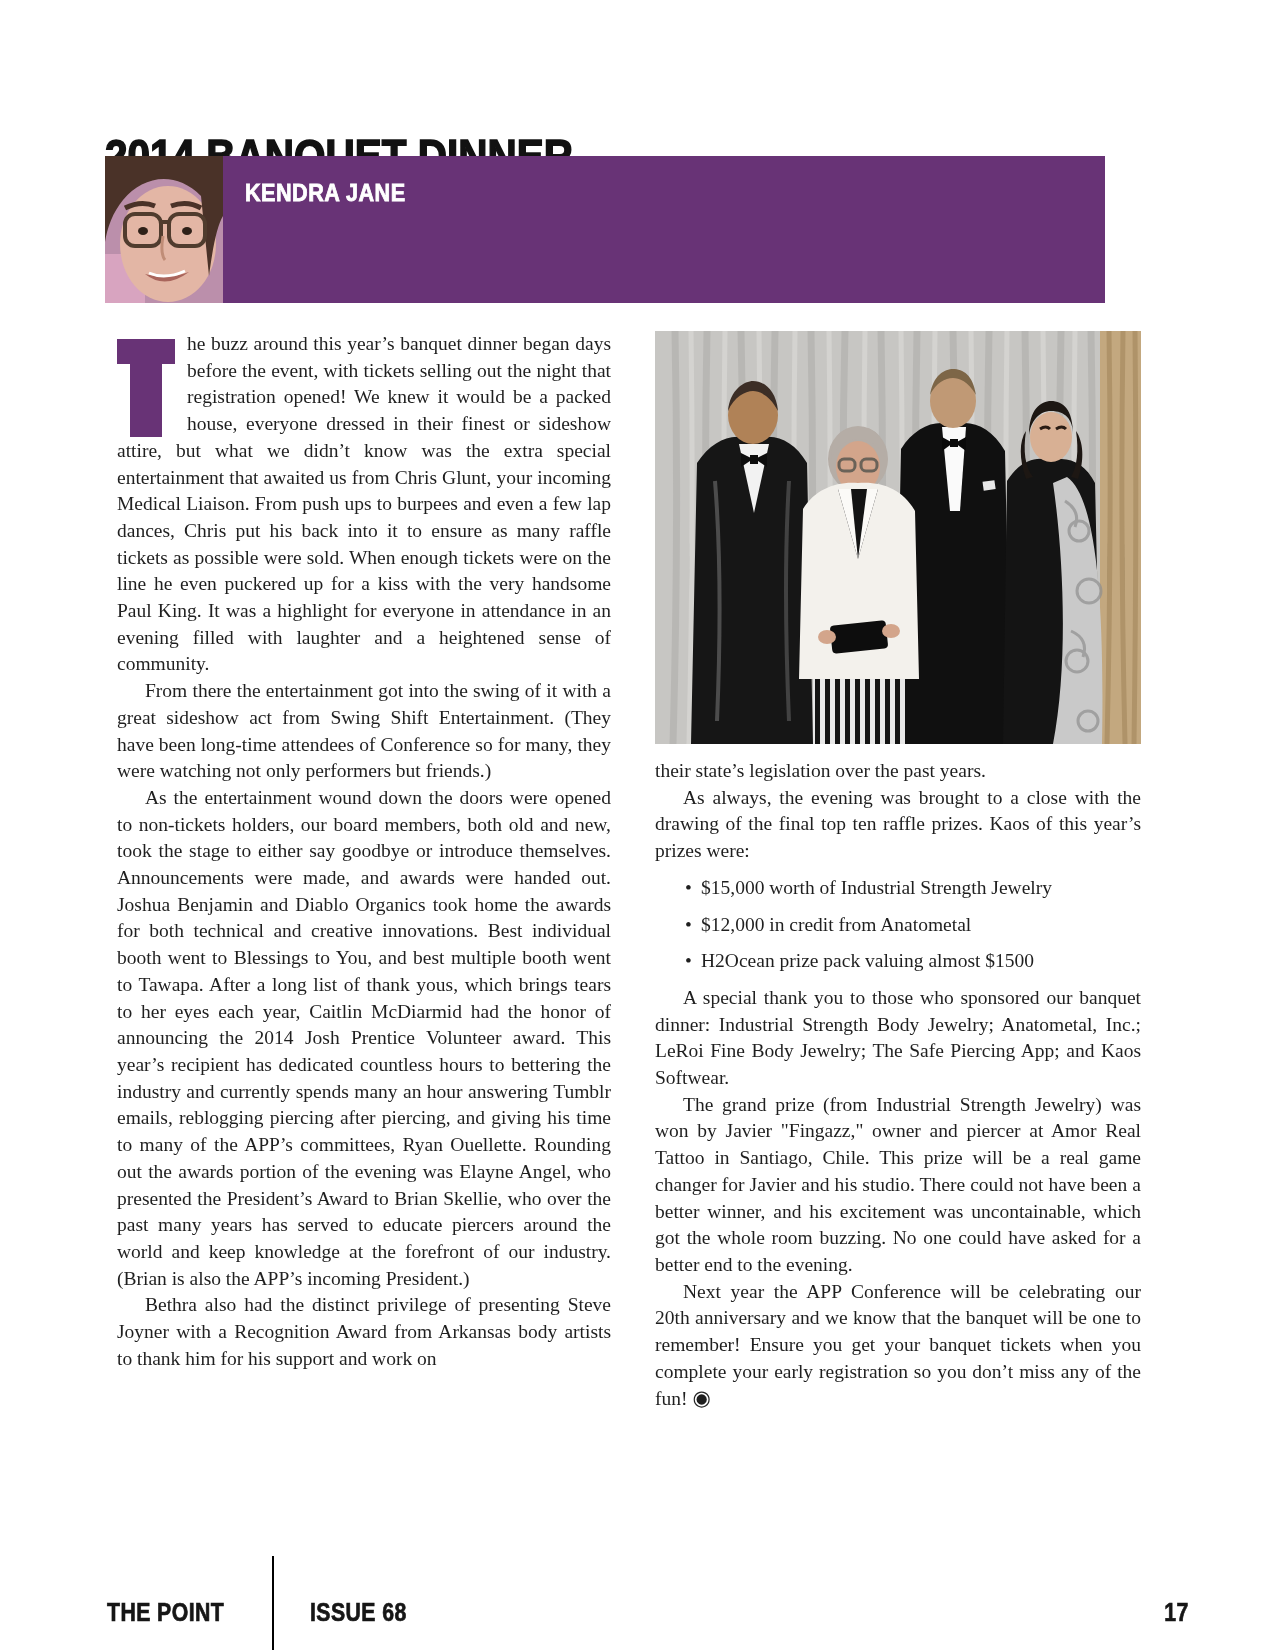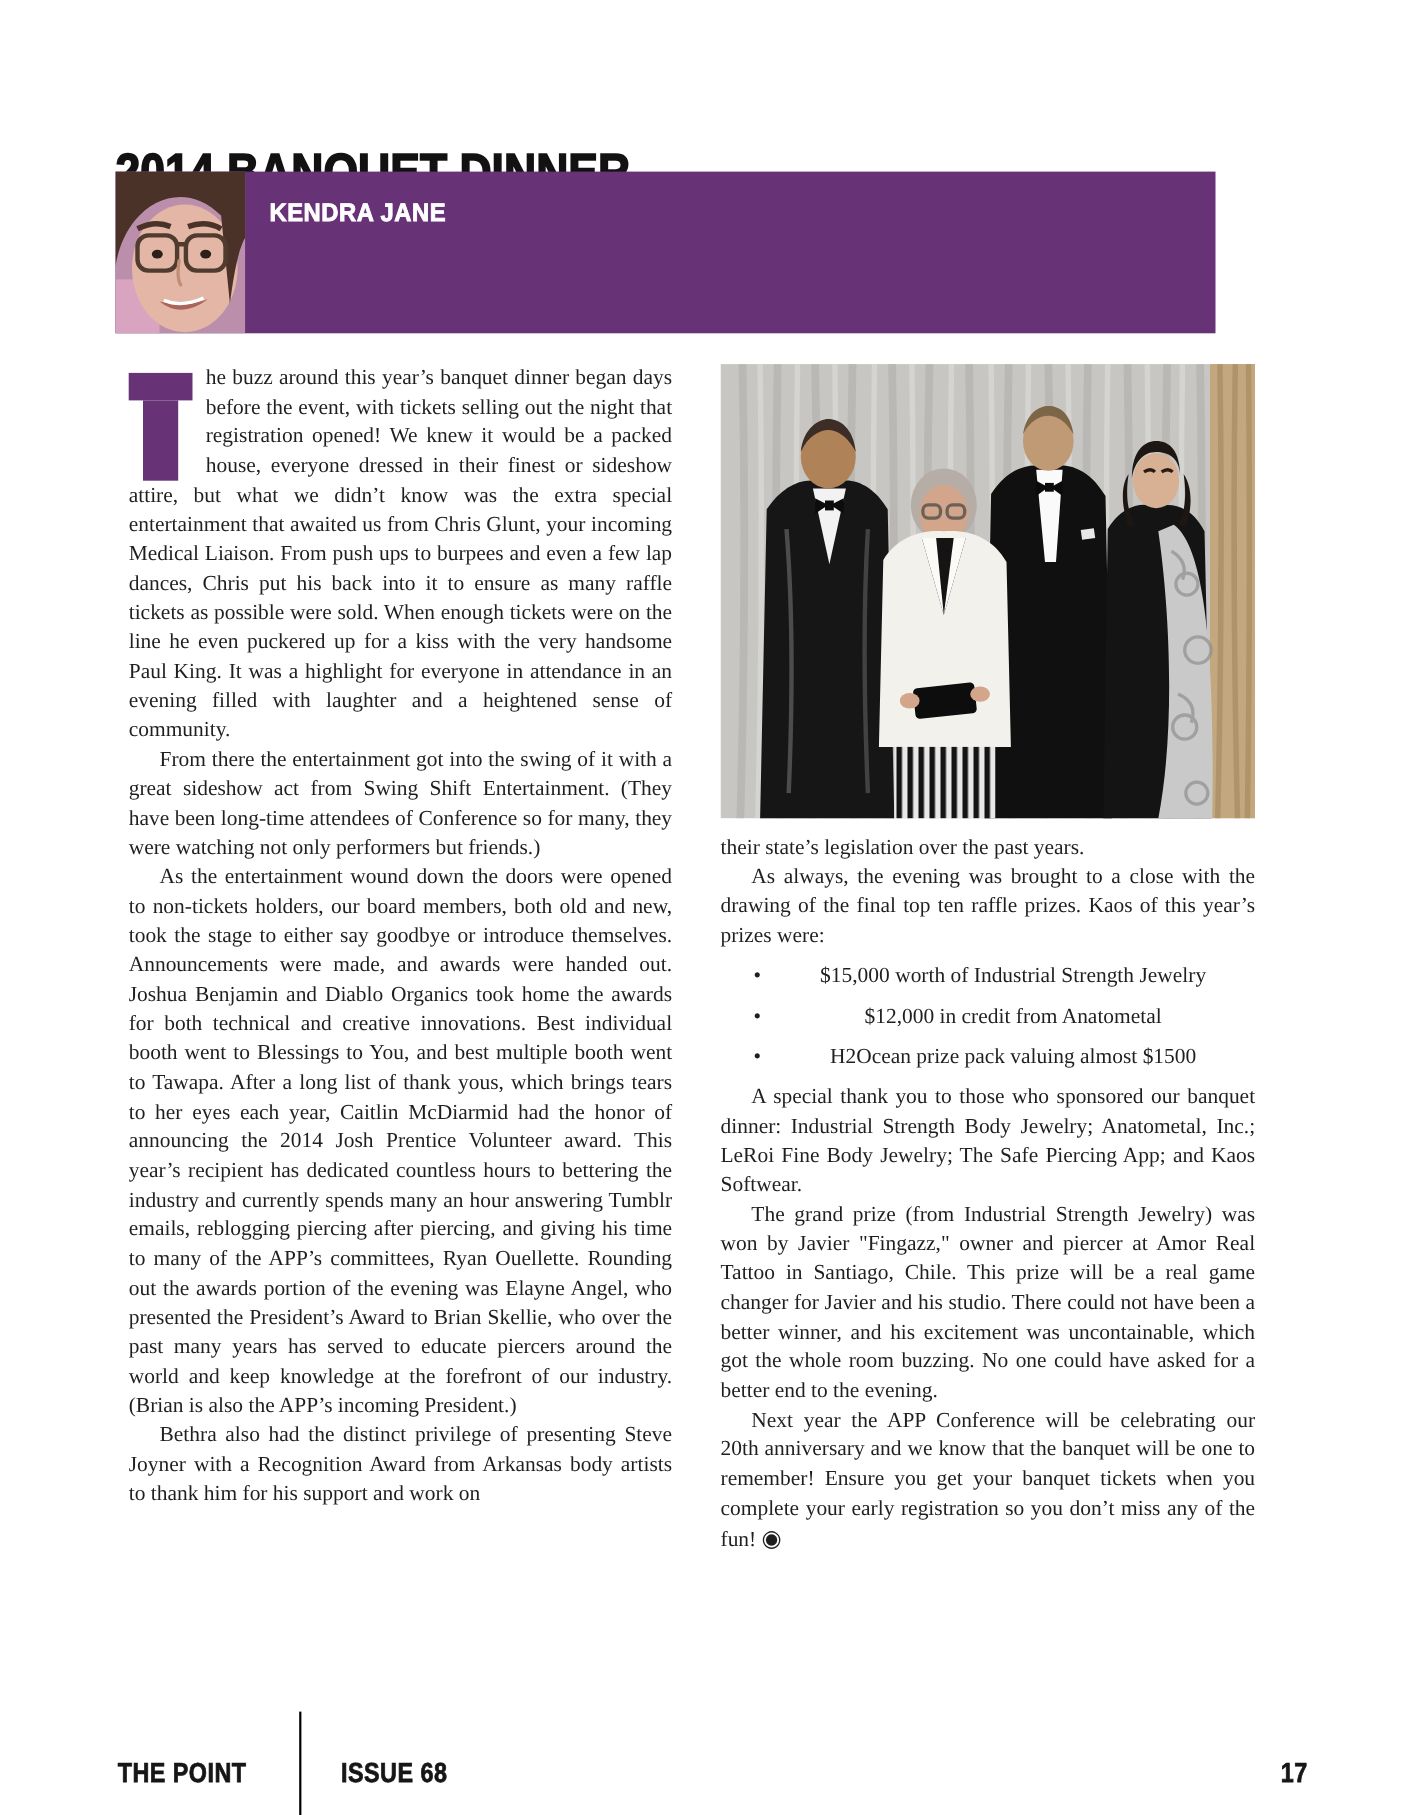--- a/index.html
+++ b/index.html
@@ -34,21 +34,21 @@
   .col p.ind{text-indent:28px;}
   
   .dropcap{float:left;position:relative;width:58px;height:98px;margin:8px 12px 0 0;}
   .dc-bar{position:absolute;left:0;top:0;width:58px;height:25px;background:#683376;}
   .dc-stem{position:absolute;left:13px;top:25px;width:32px;height:73px;background:#683376;}
   
   .photo{width:486px;height:413px;margin:0 0 14px 0;}
   .photo svg{display:block;}
   
   ul.prizes{list-style:none;margin:8px 0 6px 30px;padding:0;}
-  ul.prizes li{position:relative;padding-left:16px;margin:10px 0;text-align:center;}
+  ul.prizes li{position:relative;padding-left:16px;margin:10px 0;text-align:left;}
   ul.prizes li::before{content:"\2022";position:absolute;left:0;top:0;}
   .endmark{font-size:21px;}
   
   .footer-brand,.footer-issue,.footer-page{
     position:absolute;top:1598px;color:#161616;
     font-family:"Liberation Sans",sans-serif;font-weight:700;font-size:25px;
     -webkit-text-stroke:.7px #161616;letter-spacing:.5px;
     transform:scaleX(.85);transform-origin:left top;white-space:nowrap;
   }
   .footer-brand{left:107px;}

